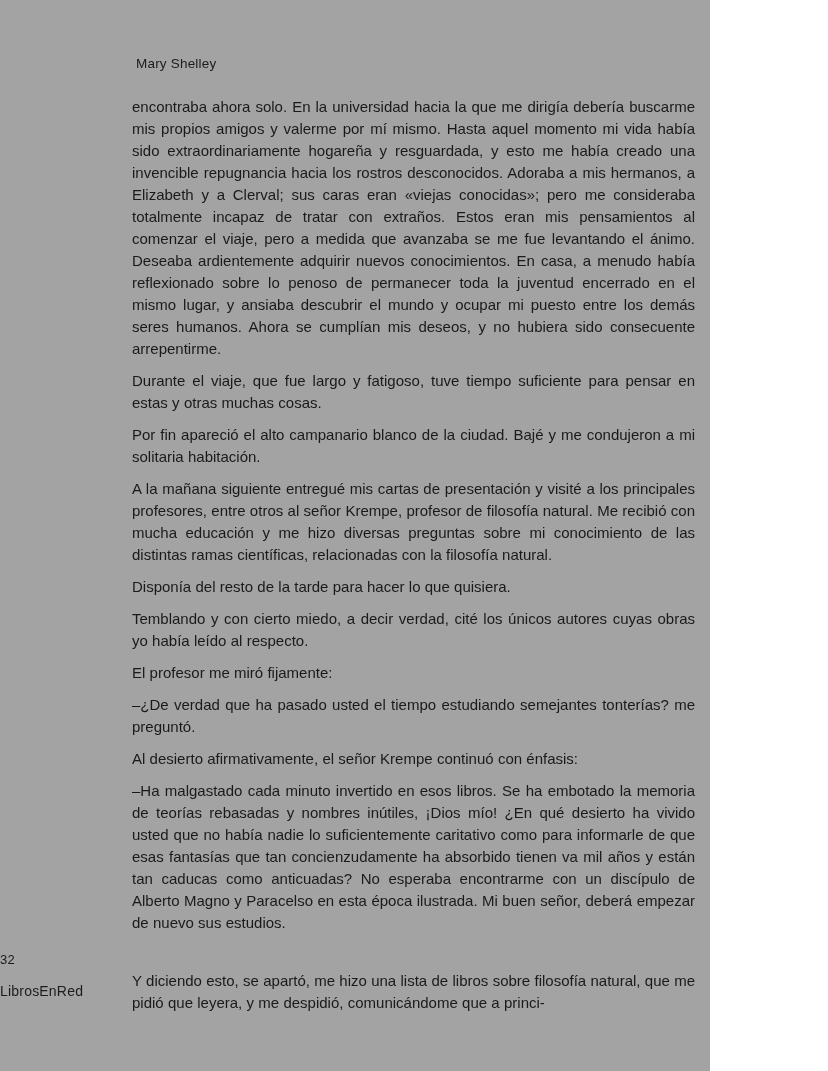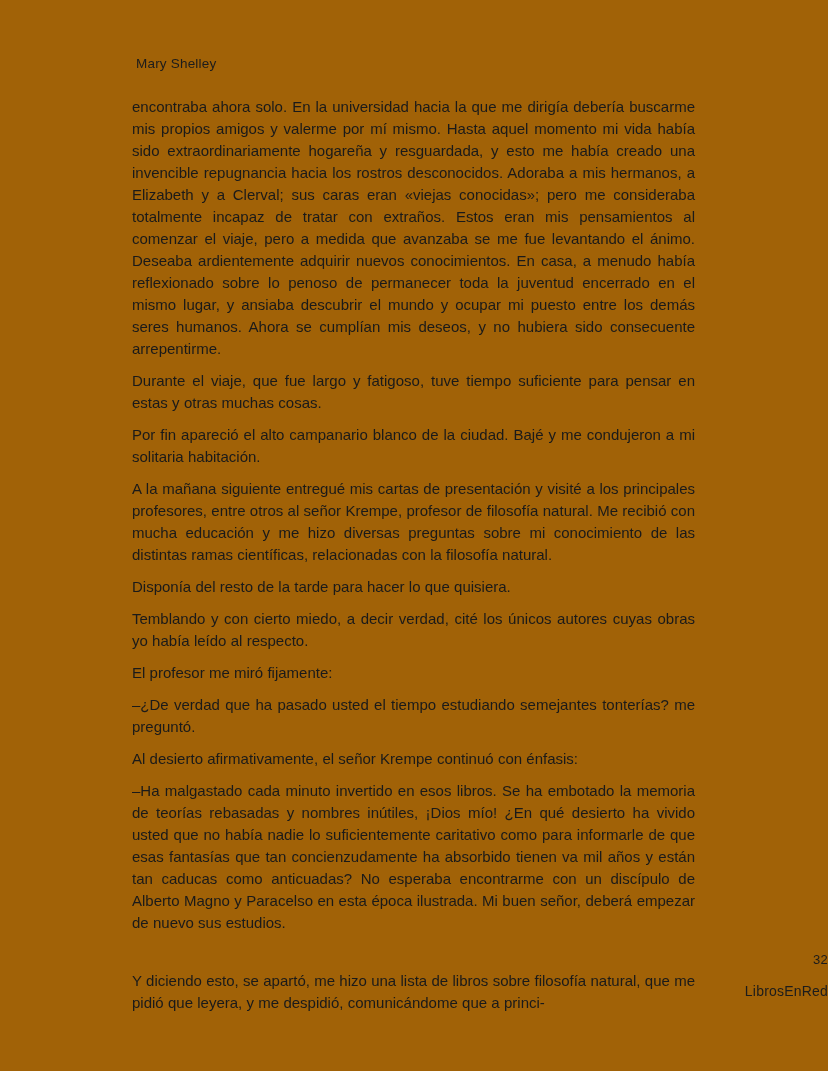--- a/index.html
+++ b/index.html
@@ -9,24 +9,24 @@
   }
   body {
     width: 828px;
     height: 1071px;
     font-family: "Liberation Sans", sans-serif;
     color: #1a1a1a;
     -webkit-font-smoothing: antialiased;
   }
   .page {
     position: relative;
-    width: 828px;
+    width: 710px;
     height: 1071px;
     box-sizing: border-box;
-    background: #a16207;
+    background: #a3a3a3;
     overflow: hidden;
   }
   .running-head {
     position: absolute;
     left: 136px;
     top: 56px;
     font-size: 13.5px;
     letter-spacing: 0.2px;
     color: #1c1c1c;
     line-height: 1.2;
@@ -49,34 +49,33 @@
     word-spacing: 0.1px;
   }
   .para:last-child {
     margin-bottom: 0;
     margin-top: 36px;
   }
   .footer {
     position: absolute;
     left: 0;
     right: 0;
-    text-align: right;
+    text-align: left;
   }
   .folio {
     top: 952px;
     font-size: 13px;
     color: #1c1c1c;
     letter-spacing: 0.3px;
   }
   .imprint {
     top: 983px;
     font-size: 14px;
     color: #1c1c1c;
     letter-spacing: 0.2px;
-    padding-left: 10px;
   }
 </style>
 </head>
 <body>
 
 <div class="page">
 
   <div class="running-head">Mary Shelley</div>
 
   <div class="body-column">

